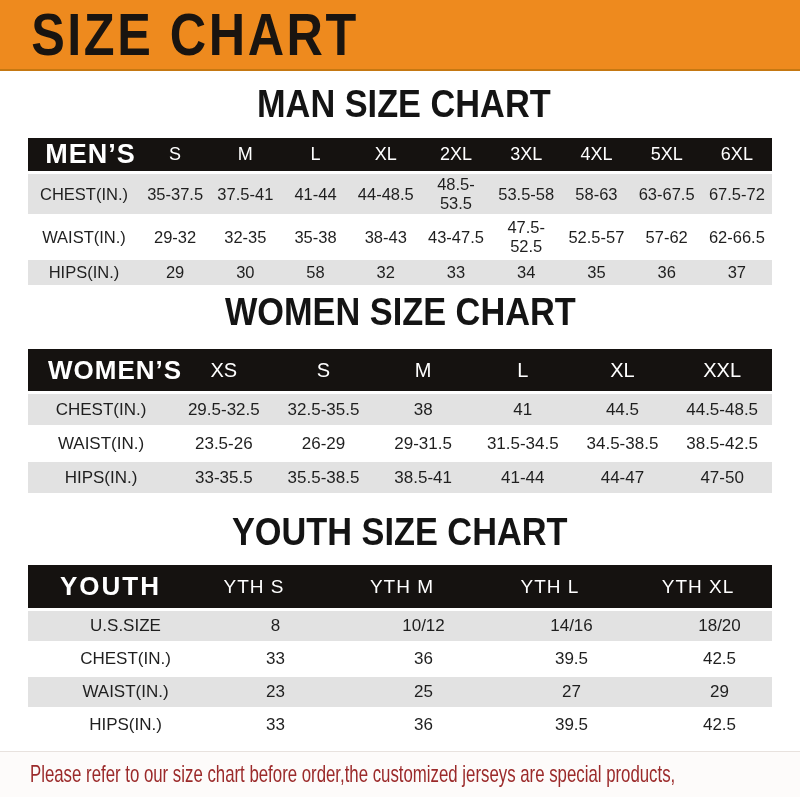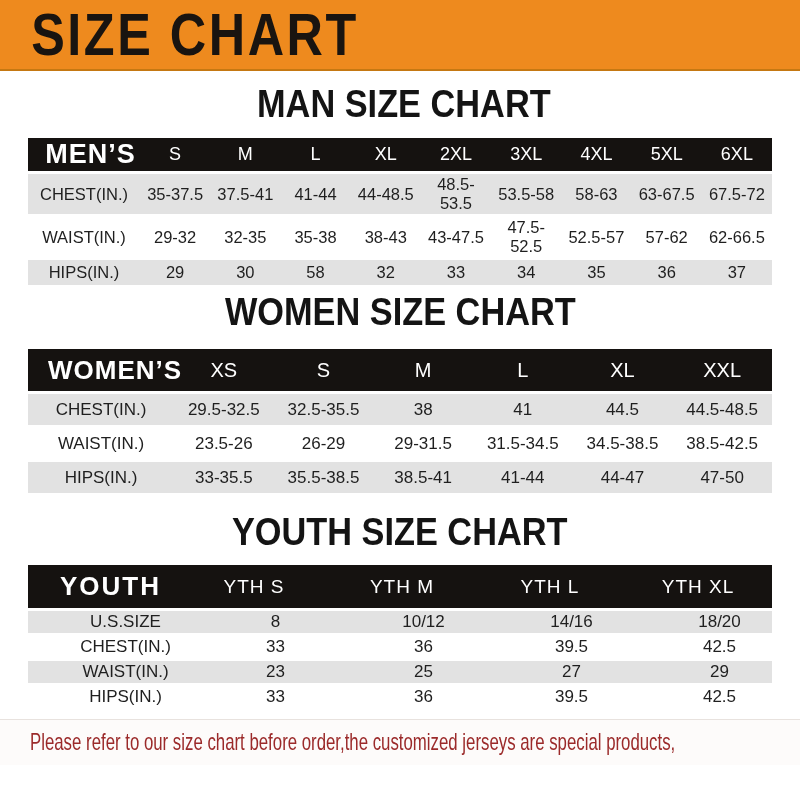--- a/index.html
+++ b/index.html
@@ -53,21 +53,21 @@
     text-align:center;padding-left:14px;font-weight:bold;letter-spacing:1px;margin-top:12px;
   }
   table.men   th.corner{font-size:27px;}
   table.women th.corner{font-size:26px;padding-left:20px;}
   table.youth th.corner{font-size:26px;letter-spacing:2px;}
   td{
     text-align:center;vertical-align:middle;color:#1f1f1f;background:#ffffff;
   }
   table.men   td{height:25px;font-size:16.5px;}
   table.women td{height:31px;font-size:17px;}
-  table.youth td{height:22px;font-size:17px;padding-left:44px;}
+  table.youth td{height:30px;font-size:17px;padding-left:44px;}
   tr.gray td{background:var(--row-gray);}
   col.label-col-men{width:112px;}
   col.label-col-women{width:146px;}
   col.label-col-youth{width:152px;}
   .note{
     margin-top:8px;padding:6px 0 8px 30px;
     background:#fdfbfa;border-top:1px solid #e8e2de;
   }
   .note-line{
     font-size:24px;color:var(--note-red);line-height:31px;white-space:nowrap;

